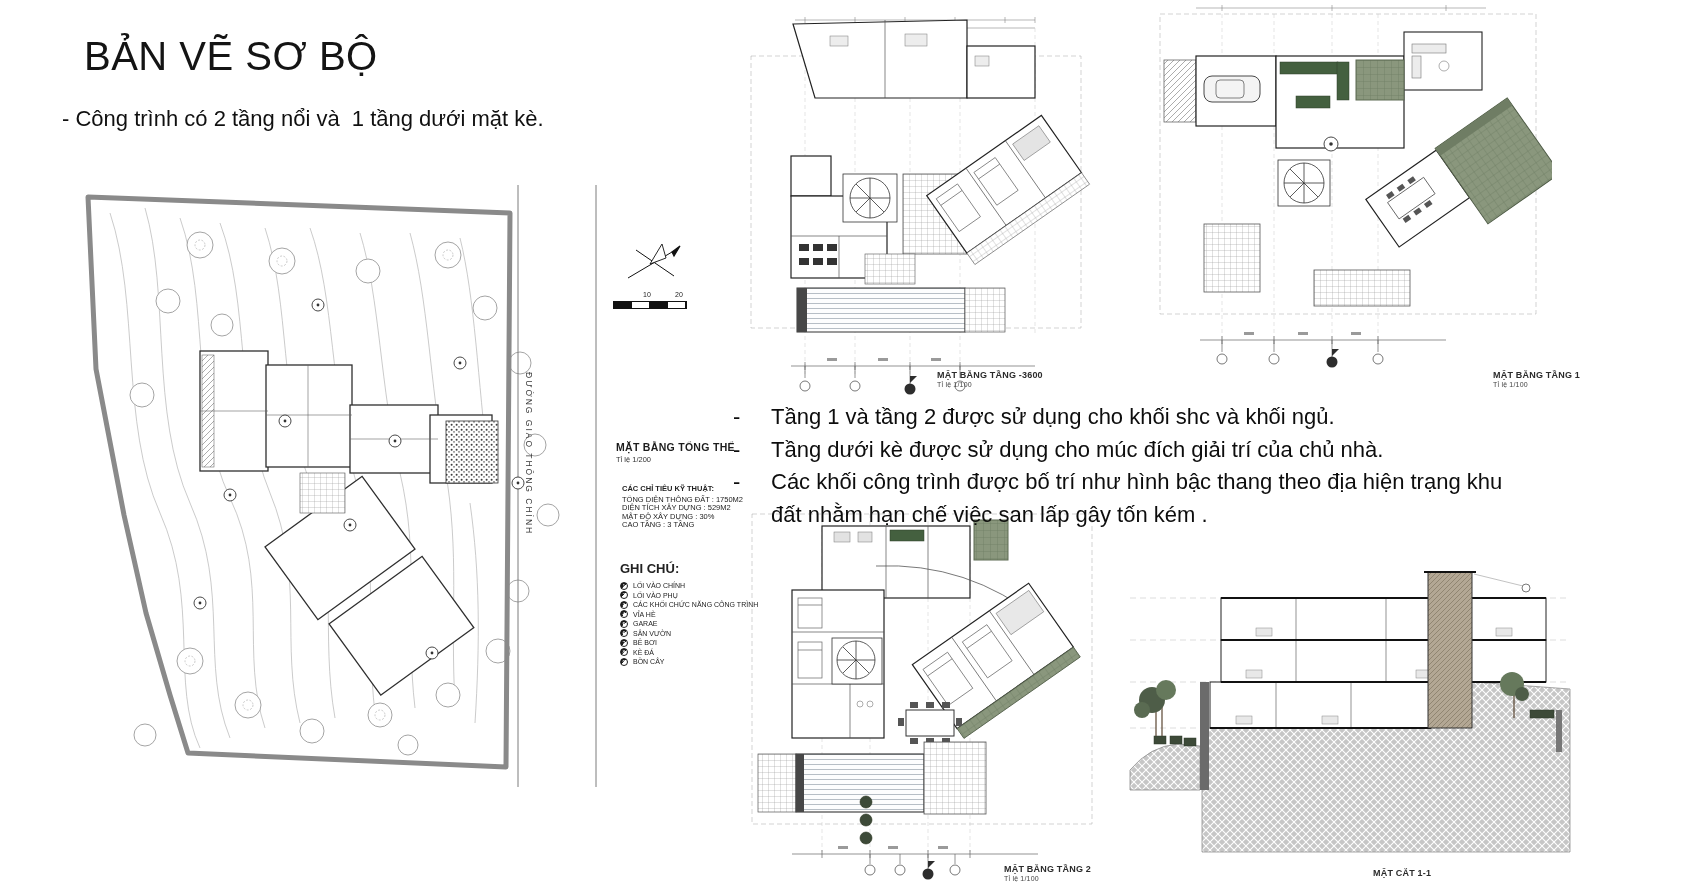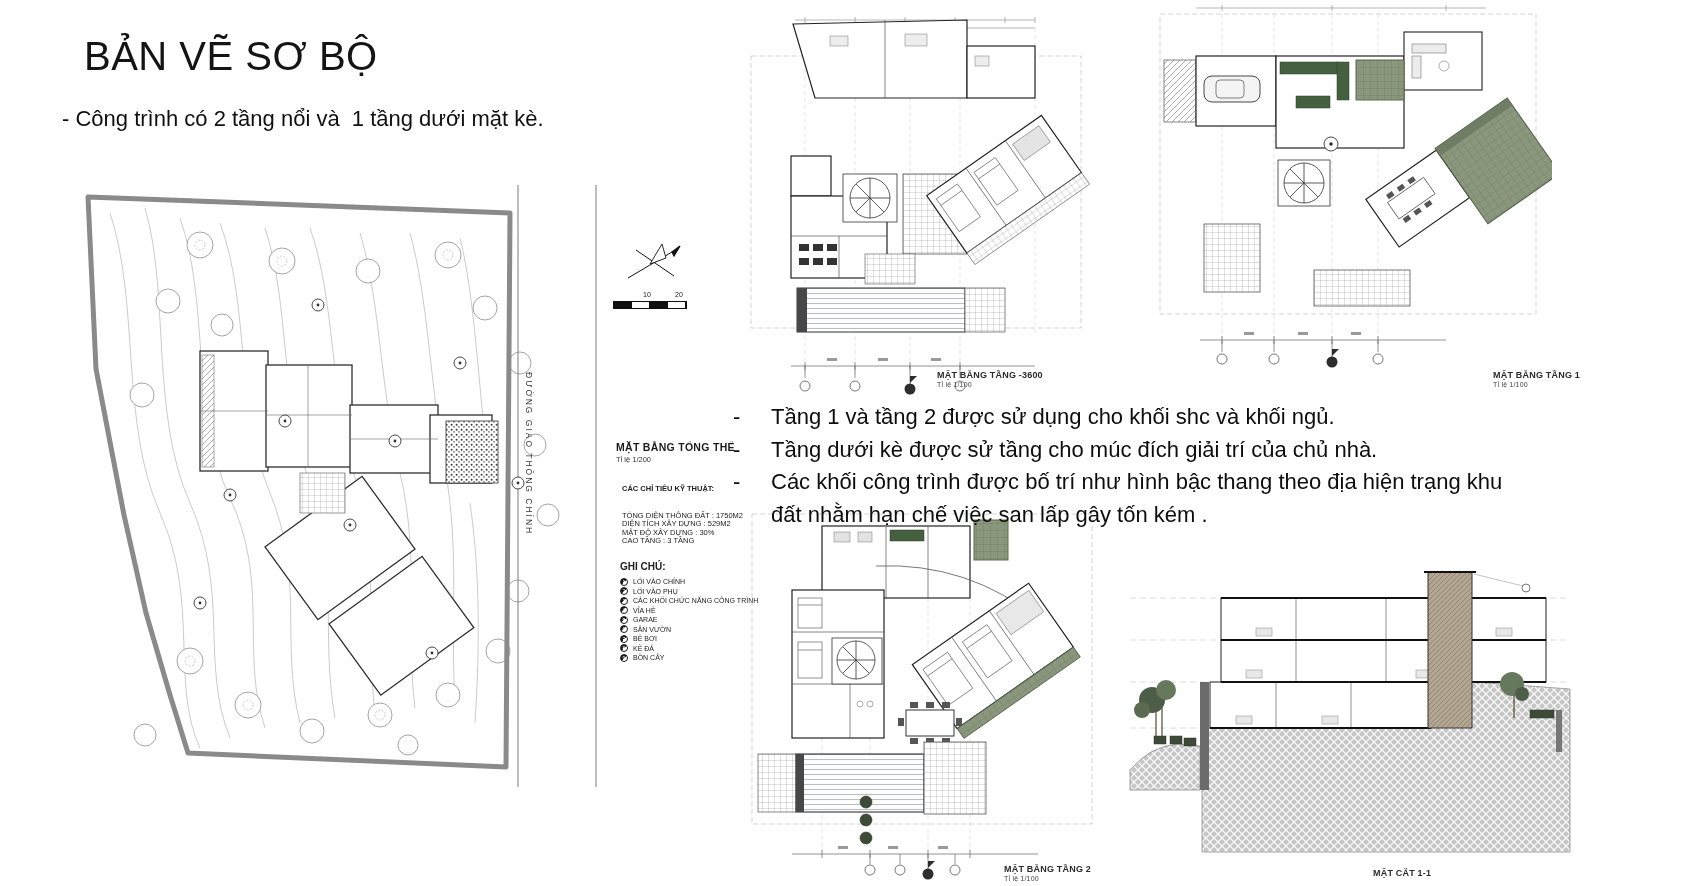--- a/index.html
+++ b/index.html
@@ -13,23 +13,23 @@
   .road-label{left:524px;top:372px;height:172px;writing-mode:vertical-rl;
               font-size:8.5px;letter-spacing:2px;color:#3a3a3a;}
   .scalebar{left:613px;top:291px;width:76px;height:22px;font-size:7px;color:#222;}
   .scalebar .nums{position:absolute;top:0;left:0;width:100%;height:9px;}
   .scalebar .n1{position:absolute;left:30px;} .scalebar .n2{position:absolute;left:62px;}
   .scalebar .bar{position:absolute;top:10px;left:0;width:72px;height:6px;border:1px solid #111;display:flex;}
   .scalebar .seg{flex:1;} .seg.b{background:#111;} .seg.w{background:#fff;border-left:1px solid #111;border-right:1px solid #111;}
   .sp-title{left:616px;top:441px;font-size:10.5px;font-weight:bold;letter-spacing:.3px;color:#1c1c1c;}
   .sp-scale{left:616px;top:455px;font-size:7.5px;color:#333;}
   .specs{left:622px;top:485px;font-size:7.5px;line-height:8.2px;color:#222;}
-  .specs .h{font-weight:bold;margin-bottom:19px;}
+  .specs .h{font-weight:bold;margin-bottom:3px;}
   .legend{left:620px;top:561px;font-size:7px;color:#222;}
-  .legend .h{font-size:10px;font-weight:bold;margin-bottom:5px;}
+  .legend .h{font-size:13px;font-weight:bold;margin-bottom:5px;}
   .legend .row{display:flex;align-items:center;height:9.5px;}
   .leg-ico{width:8px;height:8px;border-radius:50%;border:1px solid #1b1b1b;box-sizing:border-box;
            background:linear-gradient(135deg,#1b1b1b 50%,#fff 50%);margin-right:5px;flex:0 0 8px;
            color:#fff;font-size:5px;line-height:6px;text-align:center;overflow:hidden;}
   
   .notes{left:733px;top:401px;width:800px;font-size:22px;line-height:32.5px;color:#0d0d0d;}
   .notes .row{display:flex;}
   .notes .dash{width:38px;flex:0 0 38px;}
   .notes .txt{flex:1;}
   
@@ -537,21 +537,21 @@
   <path d="M348,16 L397,28" stroke="#999" stroke-width="0.6" fill="none"></path>
 </svg>
 
 <div class="abs notes">
   <div class="row">
     <span class="dash">-</span>
     <span class="txt">Tầng 1 và tầng 2 được sử dụng cho khối shc và khối ngủ.</span>
   </div>
   <div class="row">
     <span class="dash">-</span>
-    <span class="txt">Tầng dưới kè được sử tầng cho múc đích giải trí của chủ nhà.</span>
+    <span class="txt">Tầng dưới kè được sử dụng cho múc đích giải trí của chủ nhà.</span>
   </div>
   <div class="row">
     <span class="dash">-</span>
     <span class="txt">Các khối công trình được bố trí như hình bậc thang theo địa hiện trạng khu đất nhằm hạn chế việc san lấp gây tốn kém .</span>
   </div>
 </div>
 
 <div class="abs cap cap1">
   <div>MẶT BẰNG TẦNG -3600</div>
   <div class="scale">Tỉ lệ 1/100</div>

